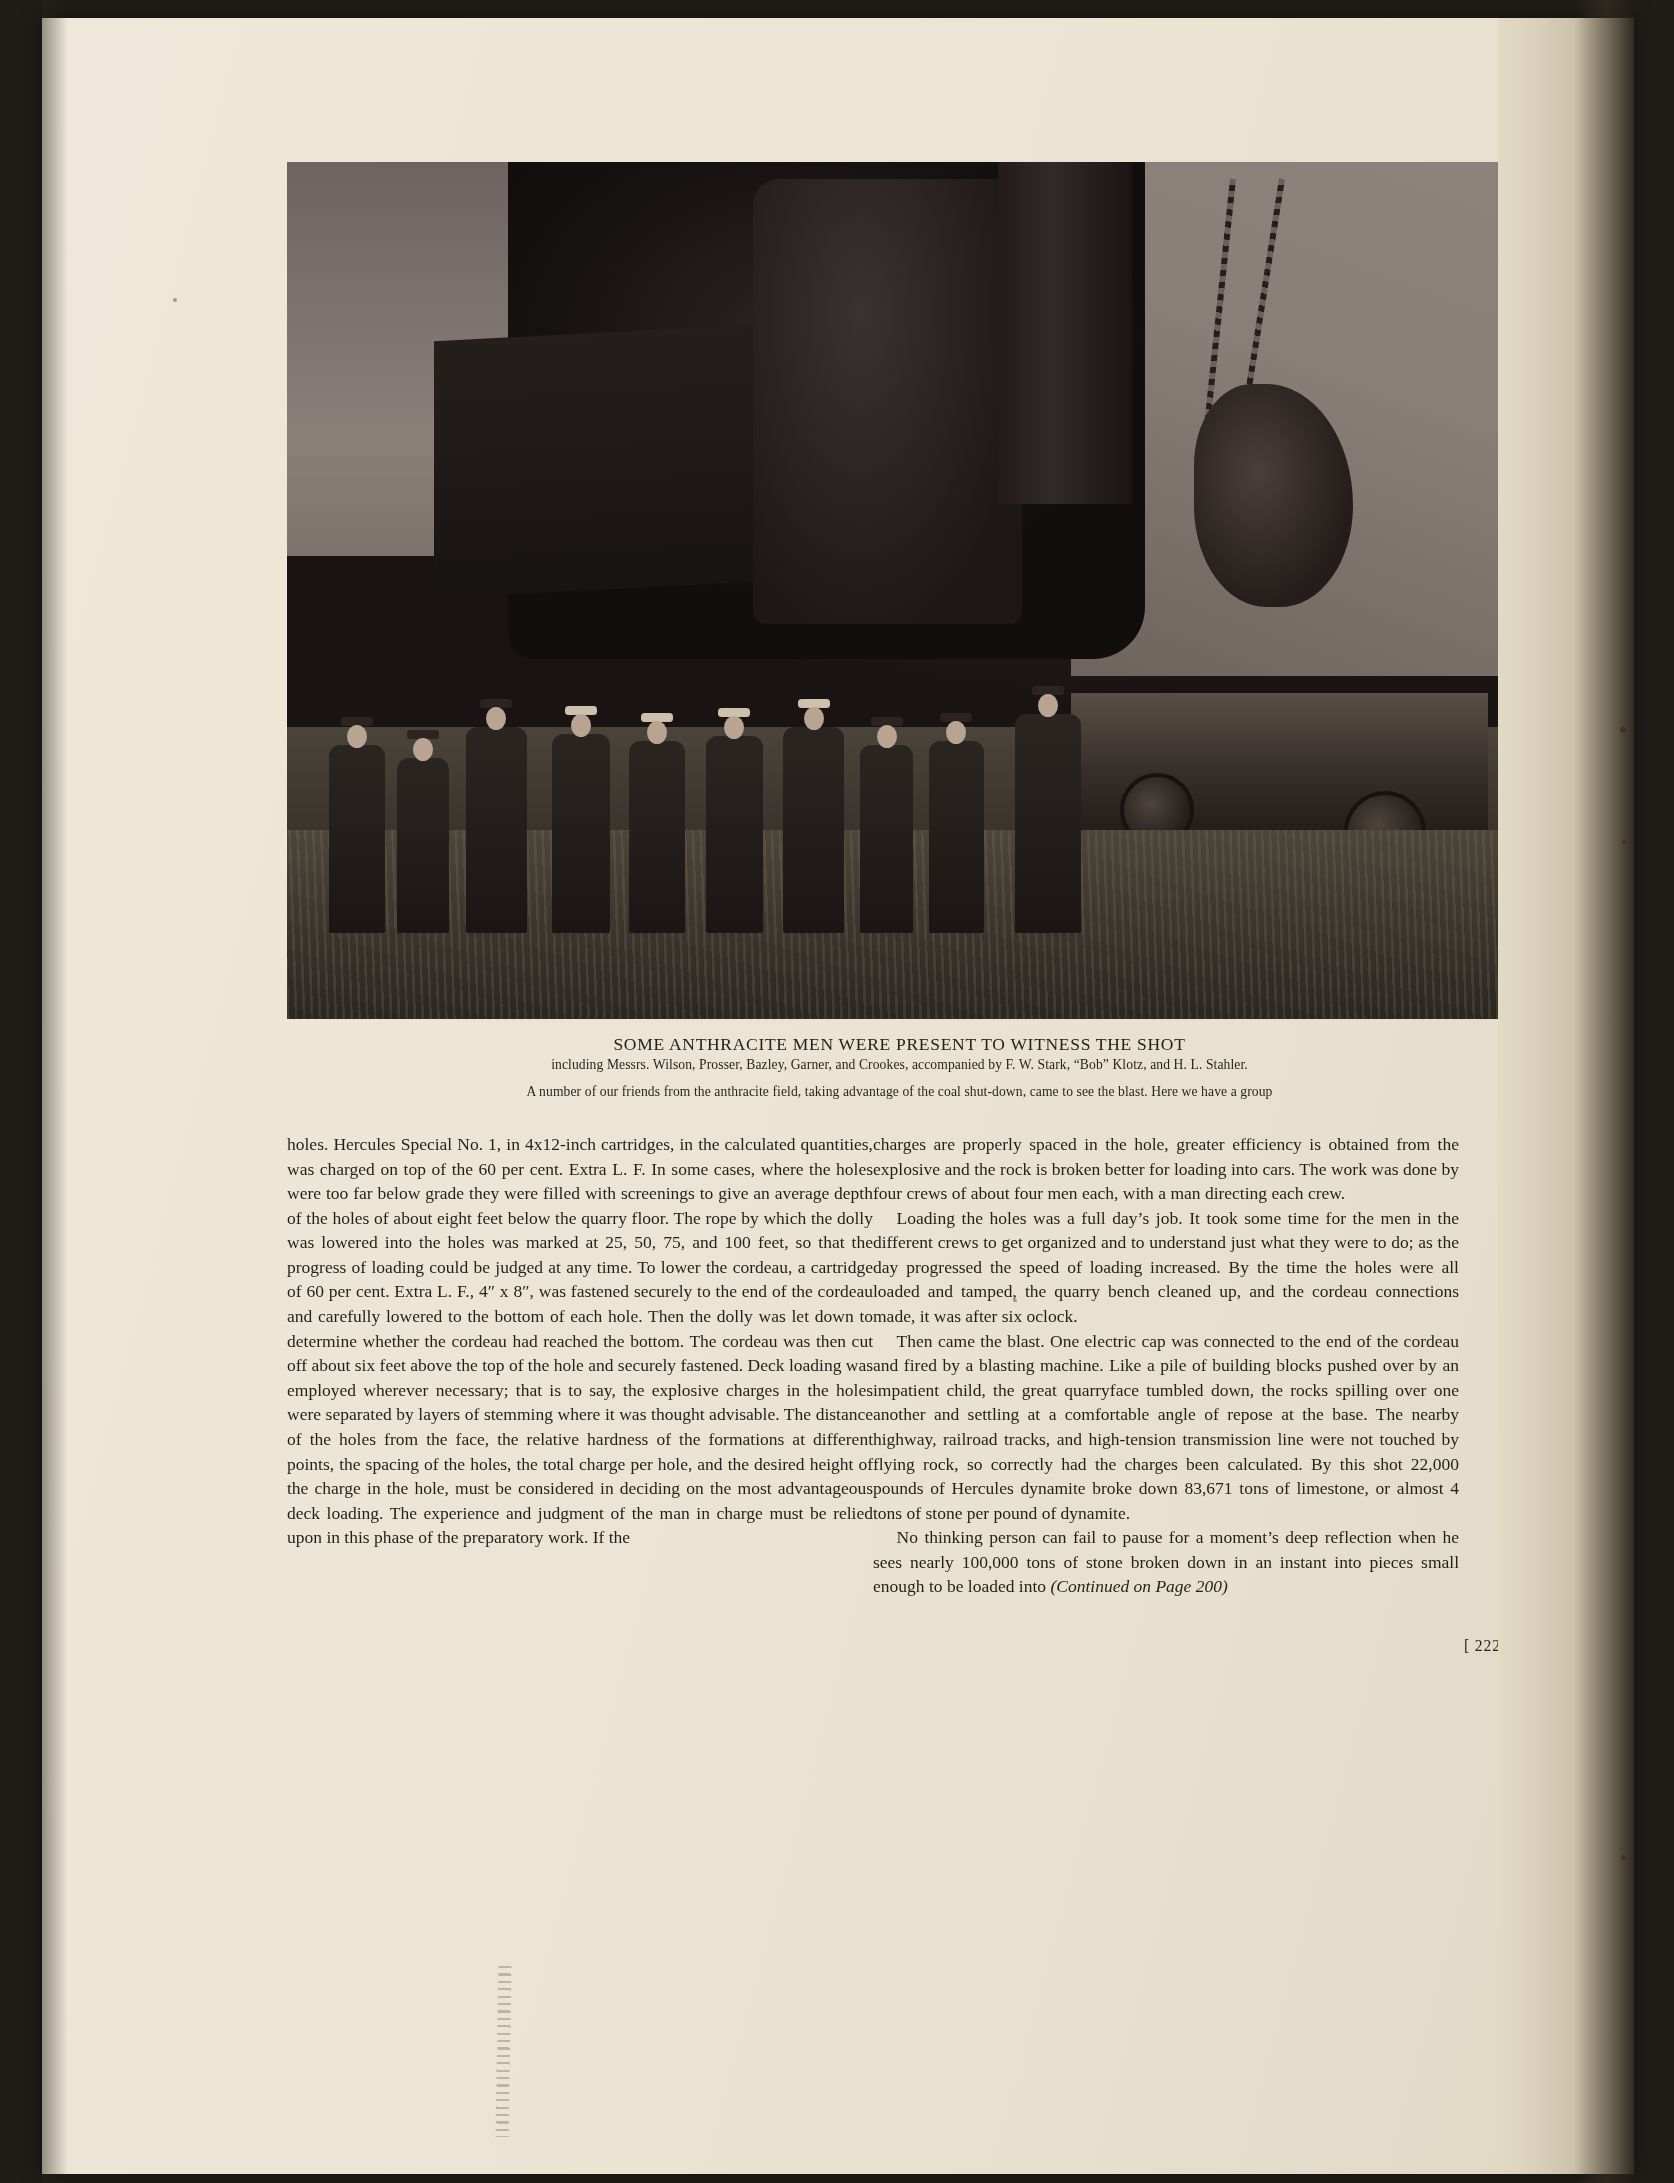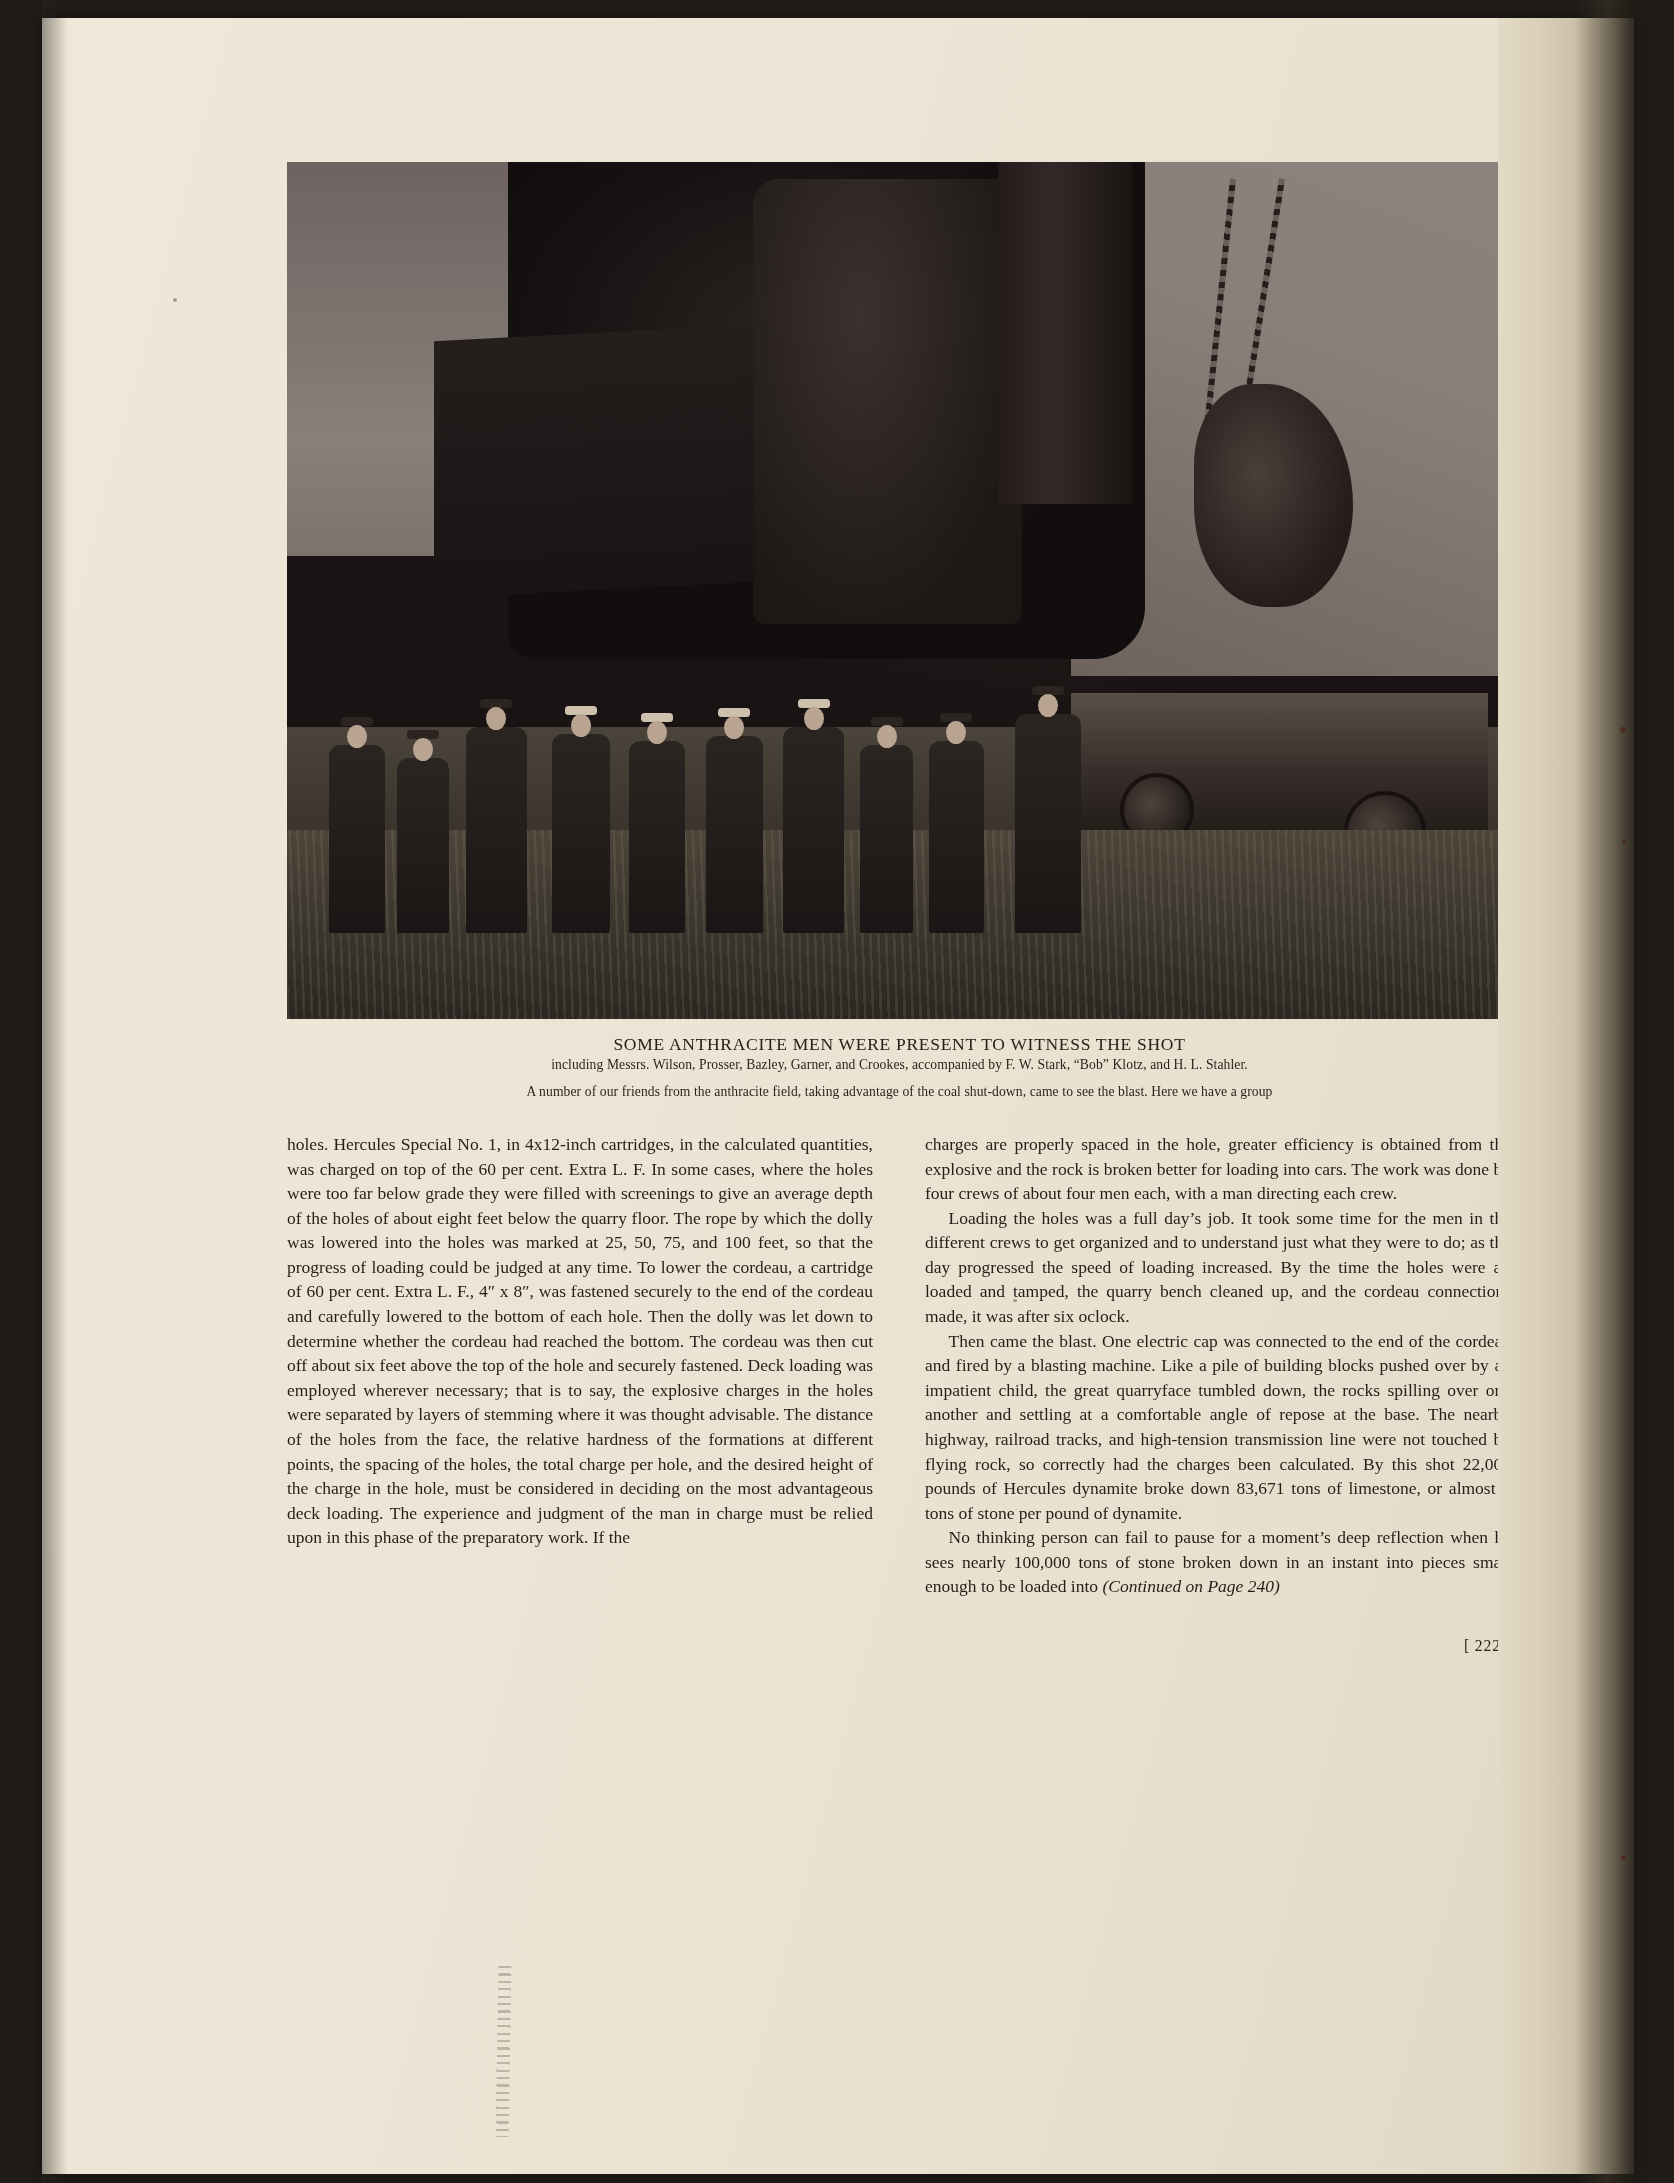--- a/index.html
+++ b/index.html
@@ -208,21 +208,20 @@
     font-size: 13.6px;
     line-height: 1.42;
     color: #2b251e;
     letter-spacing: 0.1px;
   }
 
   
   .columns {
     margin-top: 31px;
     display: flex;
-    gap: 52px;
   }
   .col {
     width: 586px;
     font-size: 17.5px;
     line-height: 1.405;
     color: #241f19;
     text-align: justify;
     text-justify: inter-word;
   }
   .col p { margin: 0; }
@@ -359,21 +358,21 @@
       <div class="caption-body">A number of our friends from the anthracite field, taking advantage of  the coal shut-down, came to see the blast.   Here we have  a  group</div>
 
       <div class="columns">
         <div class="col">
           <p>holes.   Hercules Special No. 1, in 4x12-inch cartridges, in the calculated quantities, was charged on top of the 60 per cent. Extra L. F.  In some cases, where the holes were too far below grade they were filled with screenings to give an average depth of the holes of about eight feet below the quarry floor.   The rope by which the dolly was lowered into the holes was marked at 25, 50, 75, and 100 feet, so that the progress of loading could be judged at any time.   To lower the cordeau, a cartridge of 60 per cent.   Extra L. F., 4″ x 8″, was fastened securely to the end of the cordeau and carefully lowered to the bottom of each hole.   Then the dolly was let down to determine whether the cordeau had reached the bottom.   The cordeau was then cut off about six feet above the top of the hole and securely fastened. Deck loading was employed wherever necessary; that is to say, the explosive charges in the holes were separated by layers of stemming where it was thought advisable.   The distance of the holes from the face, the relative hardness of the formations at different points, the spacing of the holes, the total charge per hole, and the desired height of the charge in the hole, must be considered in deciding on the most advantageous deck loading.   The experience and judgment of the man in charge must be relied upon in this phase of the preparatory work.   If the</p>
         </div>
         <div class="col">
           <p>charges are properly spaced in the hole, greater efficiency is obtained from the explosive and the rock is broken better for loading into cars.   The work was done by four crews of about four men each, with a man directing each crew.</p>
           <p>Loading the holes was a full day’s job.  It took some time for the men in the different crews to get organized and to understand just  what they were to do; as the day progressed the speed of loading increased.   By the time the holes were all loaded and tamped, the quarry bench cleaned up, and the cordeau connections made, it was after six oclock.</p>
           <p>Then came the blast.   One electric cap was connected to the end of the cordeau and fired by a blasting machine.   Like a pile of building blocks pushed over by an impatient child, the great quarryface tumbled down, the rocks spilling over one another and settling at a comfortable angle of repose at the base.   The nearby highway, railroad tracks, and high-tension transmission line were not touched by flying rock, so correctly had the charges been calculated.   By this shot 22,000 pounds of Hercules dynamite broke down 83,671 tons of limestone, or almost 4 tons of stone per pound of dynamite.</p>
-          <p><span>No thinking person can fail to pause for a moment’s deep reflection when he sees nearly 100,000 tons of stone broken down in an instant into pieces small enough to be loaded into </span><span class="contd">(Continued on Page 240)</span></p>
+          <p><span>No thinking person can fail to pause for a moment’s deep reflection when he sees nearly 100,000 tons of stone broken down in an instant into pieces small enough to be loaded into </span><span class="contd">(Continued on Page 200)</span></p>
         </div>
       </div>
 
       <div class="folio">[ 222 ]</div>
     </div>
 
     <div class="vertical-scribble"></div>
     <div class="speck" style="left:131px;top:280px;width:4.4px;height:4.4px;"></div>
     <div class="speck" style="left:971px;top:1281px;width:3.5px;height:3.5px;"></div>
 

